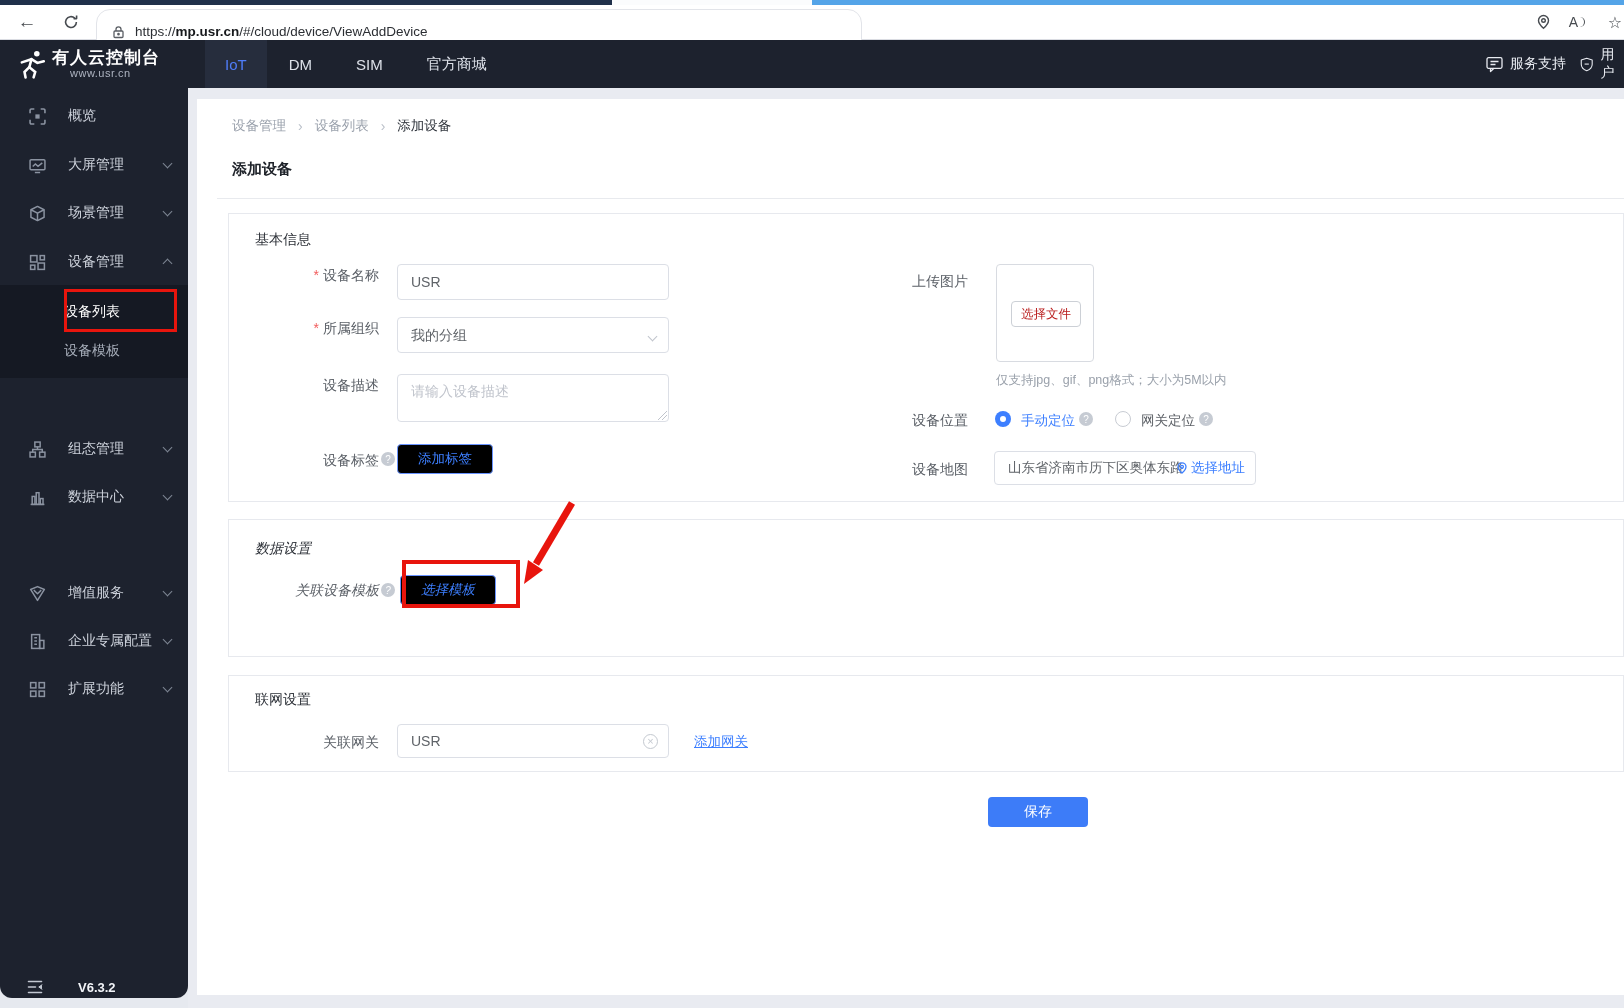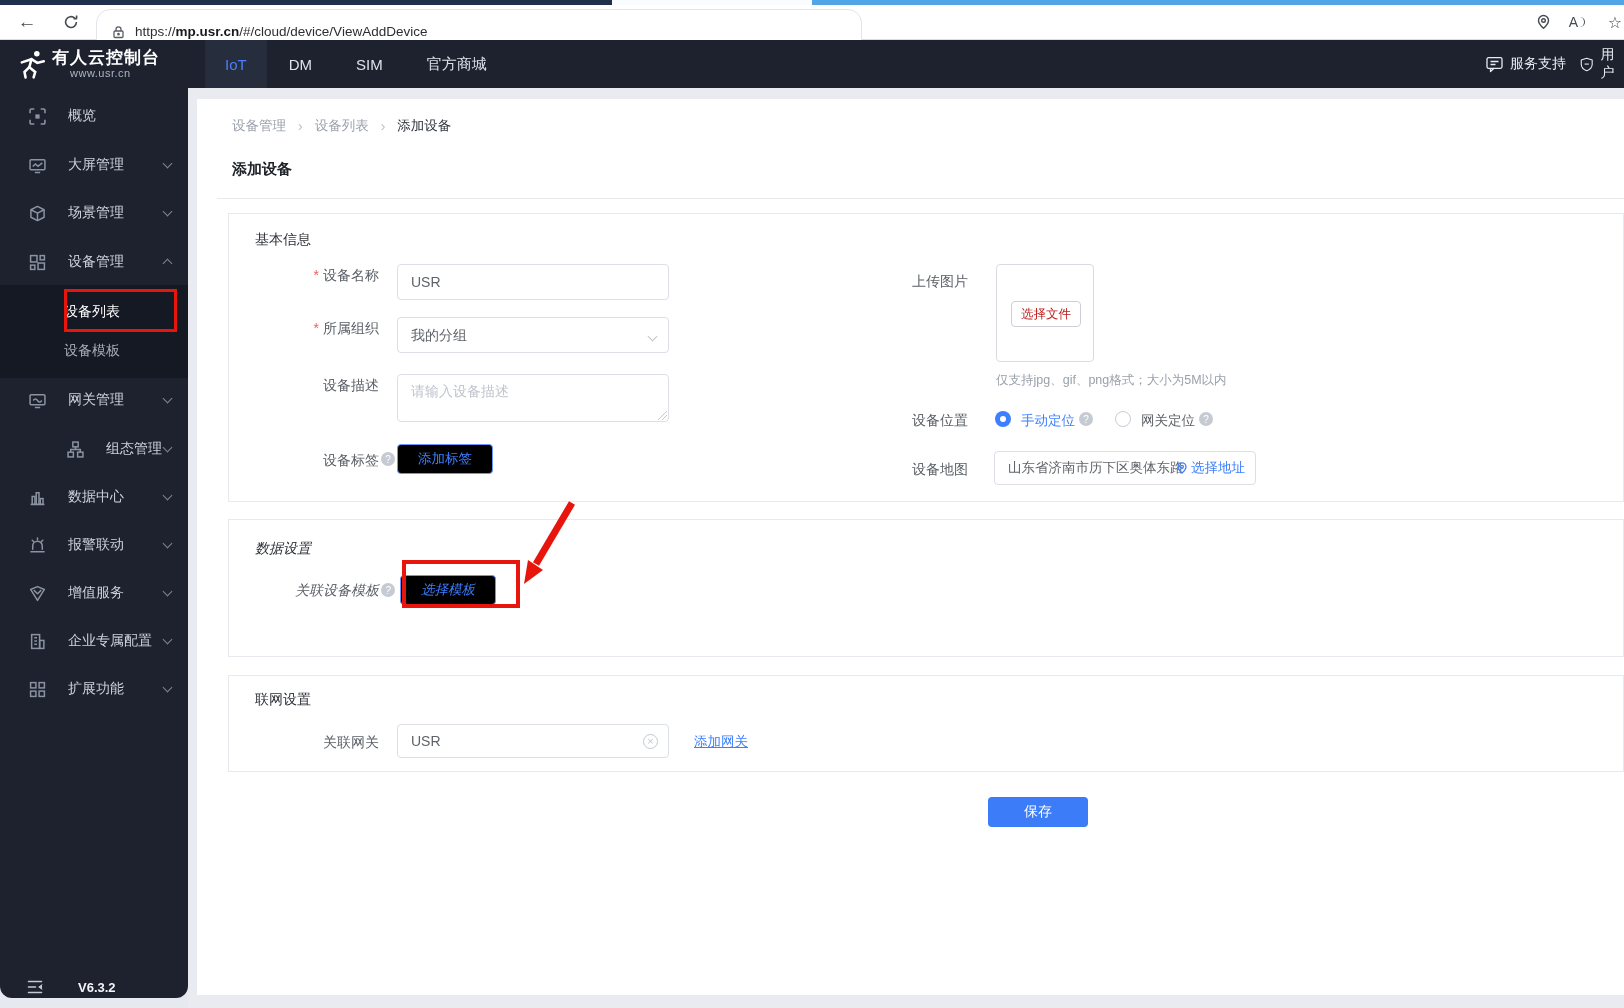--- a/index.html
+++ b/index.html
@@ -207,31 +207,22 @@
     </svg>
     <span class="lbl">设备管理</span>
     <span class="chev up"></span>
   </div>
 
   <div id="submenu">
     <div class="sub-item" style="top:8px;color:#ffffff;">设备列表</div>
     <div class="sub-item" style="top:47px;color:#a6adb9;">设备模板</div>
   </div>
 
-  <div class="side-item" style="top:288px;">
-    <svg class="icon" viewBox="0 0 16 16" fill="none" stroke="currentColor" stroke-width="1.4">
-      <rect x="1" y="2.5" width="14" height="9.5" rx="1"></rect>
-        <path d="M4 8 q2 -3 4 0 t4 0"></path>
-        <path d="M5.5 14.6 h5"></path>
-    </svg>
-    <span class="lbl">网关管理</span>
-    <span class="chev down"></span>
-  </div>
-
-  <div class="side-item" style="top:337px;padding-left:38px;">
+
+  <div class="side-item" style="top:337px;">
     <svg class="icon" viewBox="0 0 16 16" fill="none" stroke="currentColor" stroke-width="1.4">
       <rect x="5.5" y="1" width="5" height="4.5"></rect>
         <rect x="1" y="10.5" width="5" height="4.5"></rect>
         <rect x="10" y="10.5" width="5" height="4.5"></rect>
       <path d="M8 5.5 V8 M3.5 10.5 V8 H12.5 V10.5"></path>
     </svg>
     <span class="lbl">组态管理</span>
     <span class="chev down"></span>
   </div>
 
@@ -239,29 +230,20 @@
     <svg class="icon" viewBox="0 0 16 16" fill="none" stroke="currentColor" stroke-width="1.4">
       <path d="M1.5 14.5 h13"></path>
         <rect x="3" y="7" width="2.6" height="7.5"></rect>
         <rect x="6.8" y="3.5" width="2.6" height="11"></rect>
         <rect x="10.6" y="9" width="2.6" height="5.5"></rect>
     </svg>
     <span class="lbl">数据中心</span>
     <span class="chev down"></span>
   </div>
 
-  <div class="side-item" style="top:433px;">
-    <svg class="icon" viewBox="0 0 16 16" fill="none" stroke="currentColor" stroke-width="1.4" stroke-linecap="round">
-      <path d="M3.5 11.5 V8.5 a4.5 4.5 0 0 1 9 0 v3"></path>
-        <path d="M1.8 13.8 h12.4"></path>
-        <path d="M3 3 L4.3 4.3 M13 3 L11.7 4.3 M8 1 V2.6"></path>
-    </svg>
-    <span class="lbl">报警联动</span>
-    <span class="chev down"></span>
-  </div>
 
   <div class="side-item" style="top:481px;">
     <svg class="icon" viewBox="0 0 16 16" fill="none" stroke="currentColor" stroke-width="1.4" stroke-linejoin="round">
       <path d="M8 1.5 L14.5 4.2 L8 14.5 L1.5 4.2 Z"></path>
         <path d="M4.5 4.8 L8 8.2 L11.5 4.8"></path>
     </svg>
     <span class="lbl">增值服务</span>
     <span class="chev down"></span>
   </div>
 

